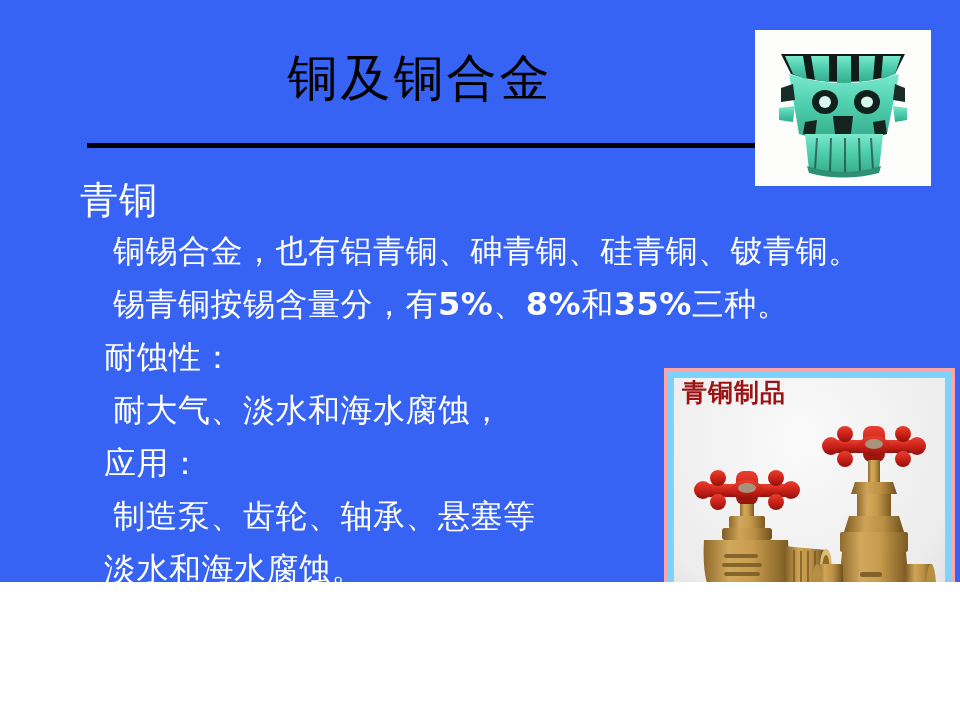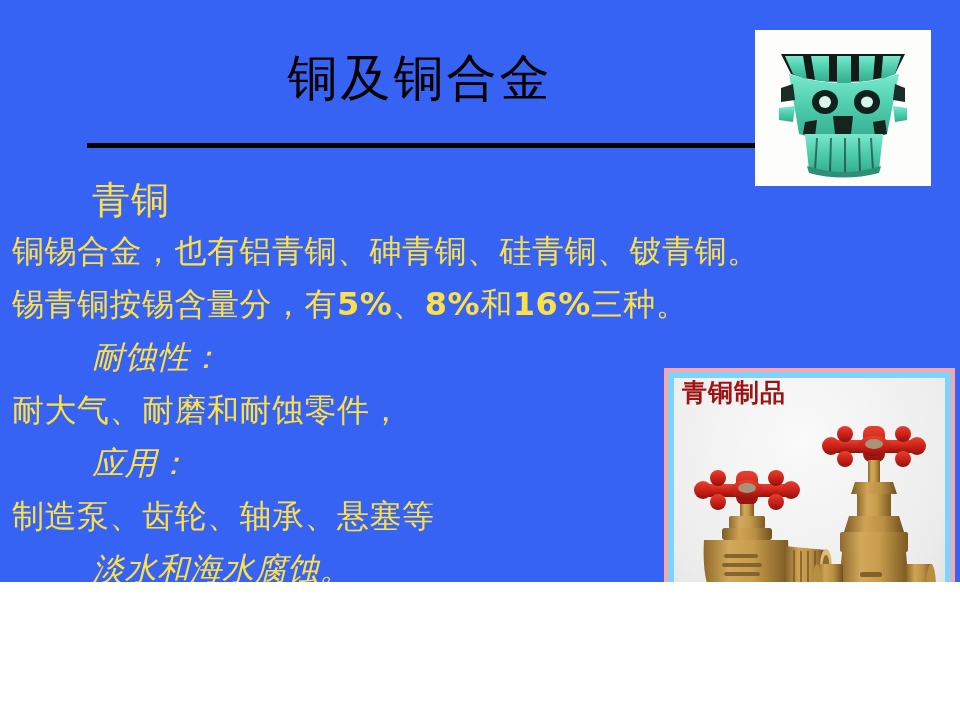--- a/index.html
+++ b/index.html
@@ -44,41 +44,40 @@
   }
 
   
   .body-block {
     position: absolute;
     left: 0;
     top: 175px;
     width: 960px;
   }
   .line {
-    color: #fde047;
+    color: #ffffff;
     white-space: nowrap;
     font-family: "DejaVu Sans", "Liberation Sans", sans-serif;
-    margin-left: 12px;
   }
   .lvl-head {
     font-size: 38px;
     line-height: 50px;
     padding-left: 80px;
     letter-spacing: 1px;
   }
   .lvl-1 {
     font-size: 32px;
     line-height: 53px;
-    padding-left: 80px;
+    padding-left: 104px;
     letter-spacing: 0.5px;
-    font-style: italic;
   }
   .lvl-2 {
     font-size: 32px;
     line-height: 53px;
+    padding-left: 113px;
     letter-spacing: 0.5px;
   }
   .num { font-weight: bold; }
 
   
   .vessel-frame {
     position: absolute;
     left: 755px;
     top: 30px;
     width: 176px;
@@ -135,26 +134,26 @@
   <div class="slide-title">铜及铜合金</div>
   <div class="title-rule"></div>
 
   <div class="body-block">
 
     <div class="line lvl-head">青铜</div>
 
     <div class="line lvl-2">铜锡合金，也有铝青铜、砷青铜、硅青铜、铍青铜。</div>
 
     <div class="line lvl-2">
-      <span>锡青铜按锡含量分，有<span class="num">5%</span>、<span class="num">8%</span>和<span class="num">16%</span>三种。</span>
+      <span>锡青铜按锡含量分，有<span class="num">5%</span>、<span class="num">8%</span>和<span class="num">35%</span>三种。</span>
     </div>
 
     <div class="line lvl-1">耐蚀性：</div>
 
-    <div class="line lvl-2">耐大气、耐磨和耐蚀零件，</div>
+    <div class="line lvl-2">耐大气、淡水和海水腐蚀，</div>
 
 
     <div class="line lvl-1">应用：</div>
 
     <div class="line lvl-2">制造泵、齿轮、轴承、悬塞等</div>
 
     <div class="line lvl-1">淡水和海水腐蚀。</div>
   </div>
 
   <div class="vessel-frame">

